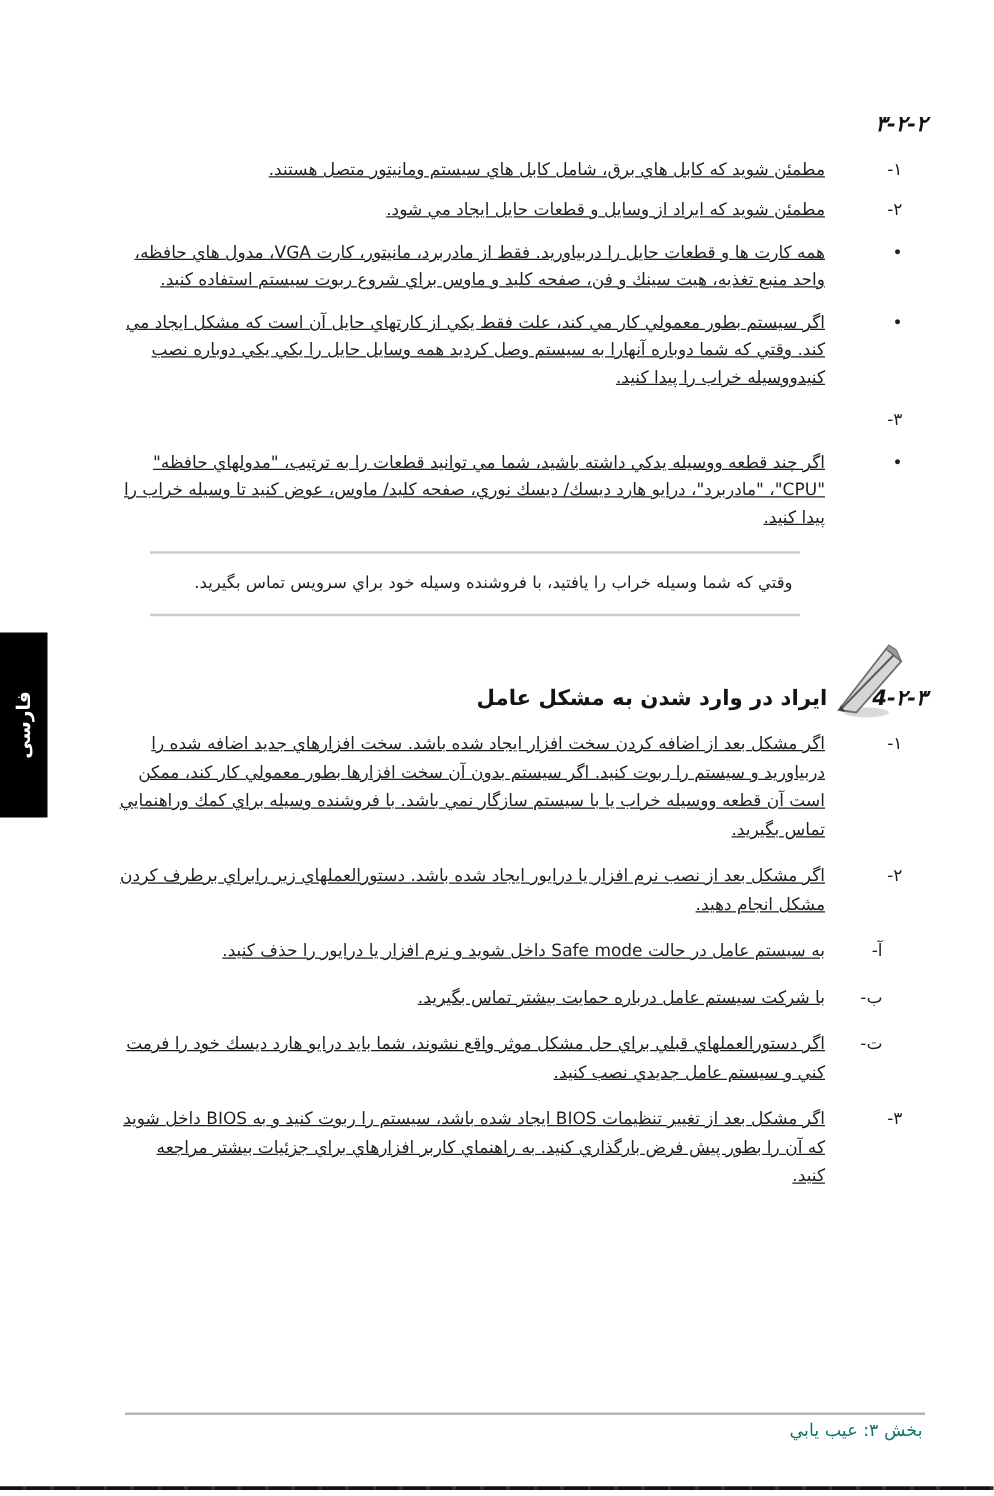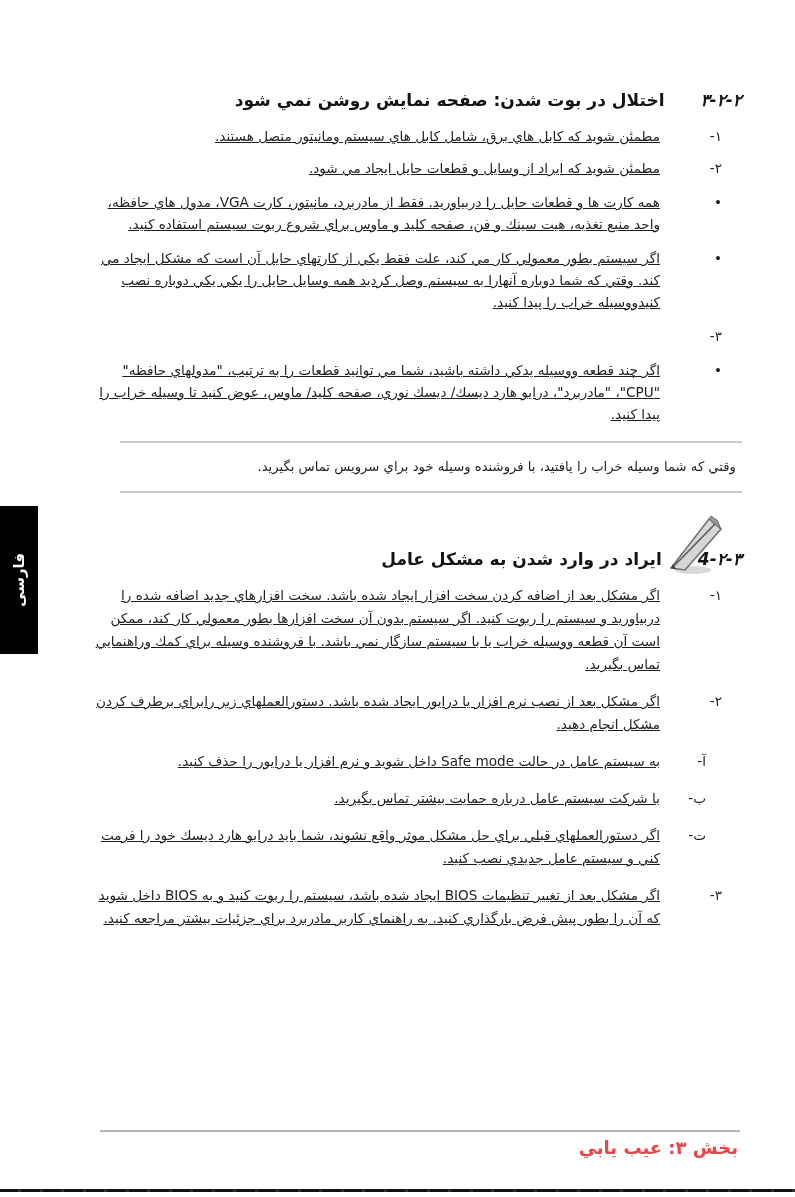--- a/index.html
+++ b/index.html
@@ -52,20 +52,21 @@
 
   .row.letter { margin-right: 24px; }
   .row.letter .marker { width: 58px; padding-right: 12px; }
 
   .list2 .row { line-height: 23px; }
   .list2 .row + .row { margin-top: 14px; }
 
   
   .note {
     margin-top: 16px;
+    margin-right: 102px;
     margin-left: 25px;
     border-top: 2px solid #cbcbcb;
     border-bottom: 2px solid #cbcbcb;
     min-height: 52px;
     display: flex;
     align-items: center;
     justify-content: flex-start;
   }
   .note .note-text {
     font-size: 13.2px;
@@ -104,23 +105,22 @@
   
   .footer-rule {
     position: absolute;
     top: 1130px; right: 55px; left: 100px;
     height: 2px;
     background: #b5b5b5;
   }
   .footer-text {
     position: absolute;
     top: 1137px; right: 57px;
-    font-size: 18px;
-    color: #ef4444;
-    font-weight: bold;
+    font-size: 14px;
+    color: #0f766e;
   }
 
   
   .scan-edge {
     position: absolute;
     top: 1189px; left: 0; right: 0;
     height: 3px;
     background: repeating-linear-gradient(90deg,
       #121212 0 18px, #30302e 18px 21px,
       #121212 21px 40px, #2a2e36 40px 43px);
@@ -129,21 +129,20 @@
 </head>
 <body>
 
 <div class="page">
 
   <div class="content">
 
     <section>
       <div class="heading">
         <span class="h-num">۳-۲-۲</span>
-        <span class="h-title">اختلال در بوت شدن: صفحه نمايش روشن نمي شود</span>
       </div>
 
 
       <div class="list">
         <div class="row num">
           <span class="marker">۱-</span>
           <div class="txt">مطمئن شويد كه كابل هاي برق، شامل كابل هاي سيستم ومانيتور متصل هستند.</div>
         </div>
         <div class="row num">
           <span class="marker">۲-</span>
@@ -193,21 +192,21 @@
         <div class="row letter">
           <span class="marker">ب-</span>
           <div class="txt">با شركت سيستم عامل درباره حمايت بيشتر تماس بگيريد.</div>
         </div>
         <div class="row letter">
           <span class="marker">ت-</span>
           <div class="txt">اگر دستورالعملهاي قبلي براي حل مشكل موثر واقع نشوند، شما بايد درايو هارد ديسك خود را فرمت كني و سيستم عامل جديدي نصب كنيد.</div>
         </div>
         <div class="row num">
           <span class="marker">۳-</span>
-          <div class="txt">اگر مشكل بعد از تغيير تنظيمات BIOS ايجاد شده باشد، سيستم را ربوت كنيد و به BIOS داخل شويد كه آن را بطور پيش فرض بارگذاري كنيد. به راهنماي كاربر مادربرد براي جزئيات بيشتر مراجعه كنيد.</div>
+          <div class="txt">اگر مشكل بعد از تغيير تنظيمات BIOS ايجاد شده باشد، سيستم را ربوت كنيد و به BIOS داخل شويد كه آن را بطور پيش فرض بارگذاري كنيد. به راهنماي كاربر افزارهاي براي جزئيات بيشتر مراجعه كنيد.</div>
         </div>
       </div>
     </section>
 
   </div>
 
   <svg class="note-icon" viewBox="0 0 76 76" xmlns="http://www.w3.org/2000/svg">
     <ellipse cx="30" cy="64" rx="18" ry="4" fill="#c0c0c0" opacity="0.6"></ellipse>
     <polygon points="8,62 46,13 58,23 22,64" fill="#d6d6d6" stroke="#6e6e6e" stroke-width="1.5"></polygon>
     <polygon points="46,13 58,23 54,14 48,10" fill="#9a9a9a" stroke="#6e6e6e" stroke-width="1"></polygon>

